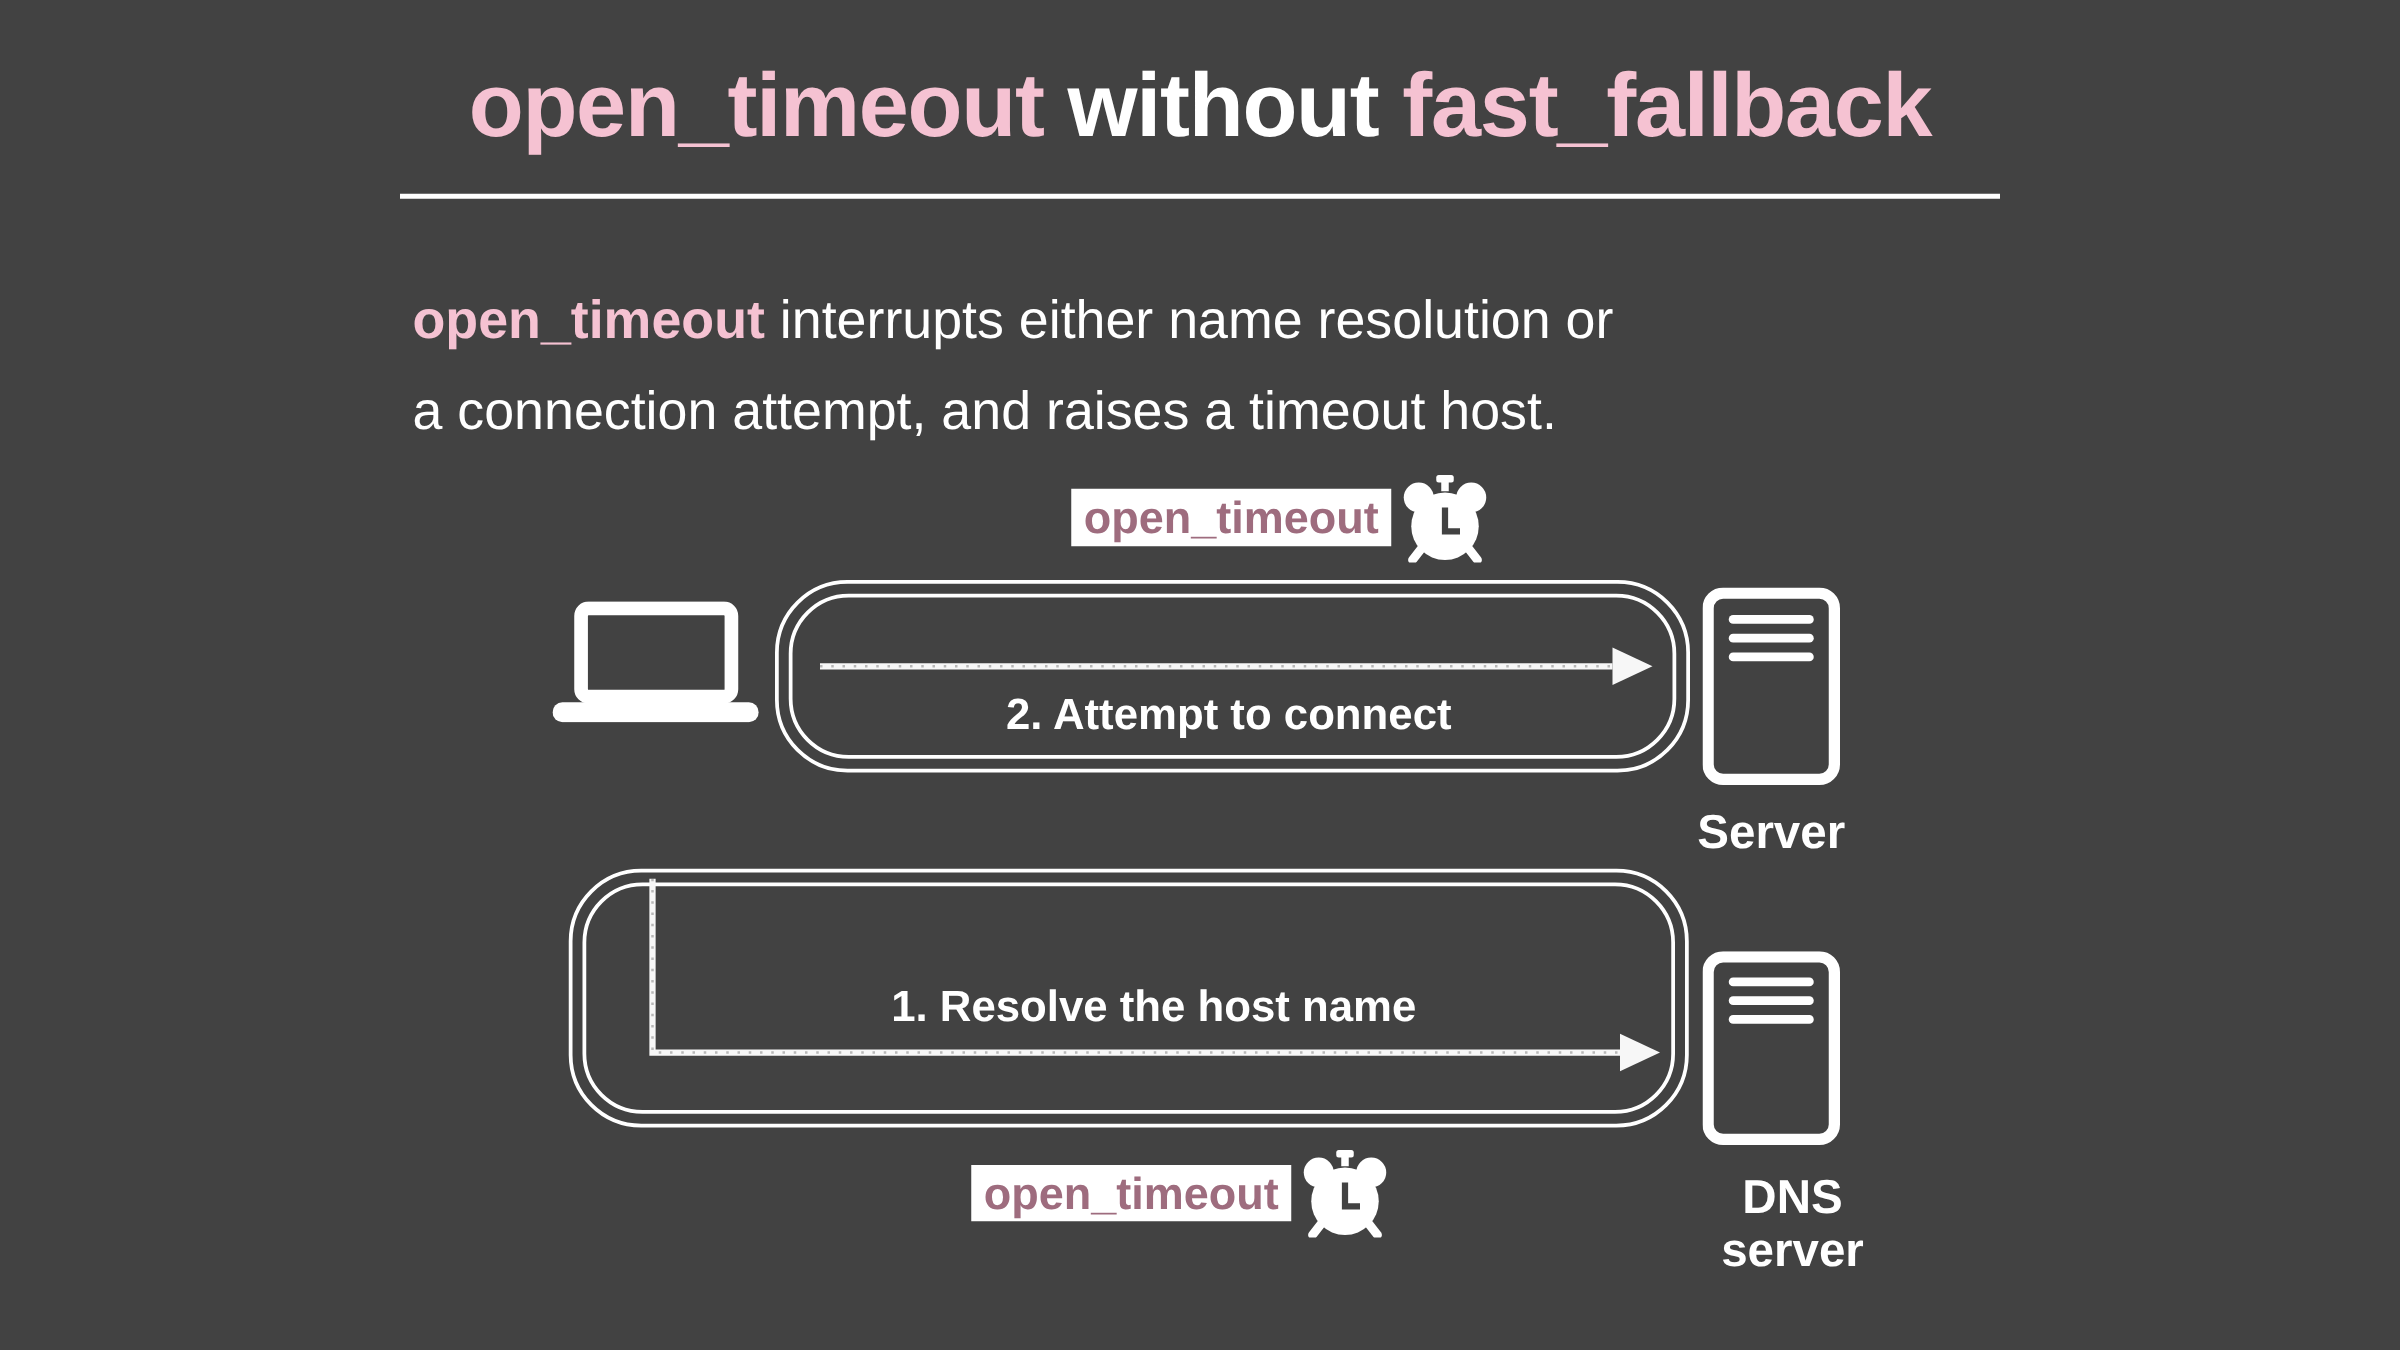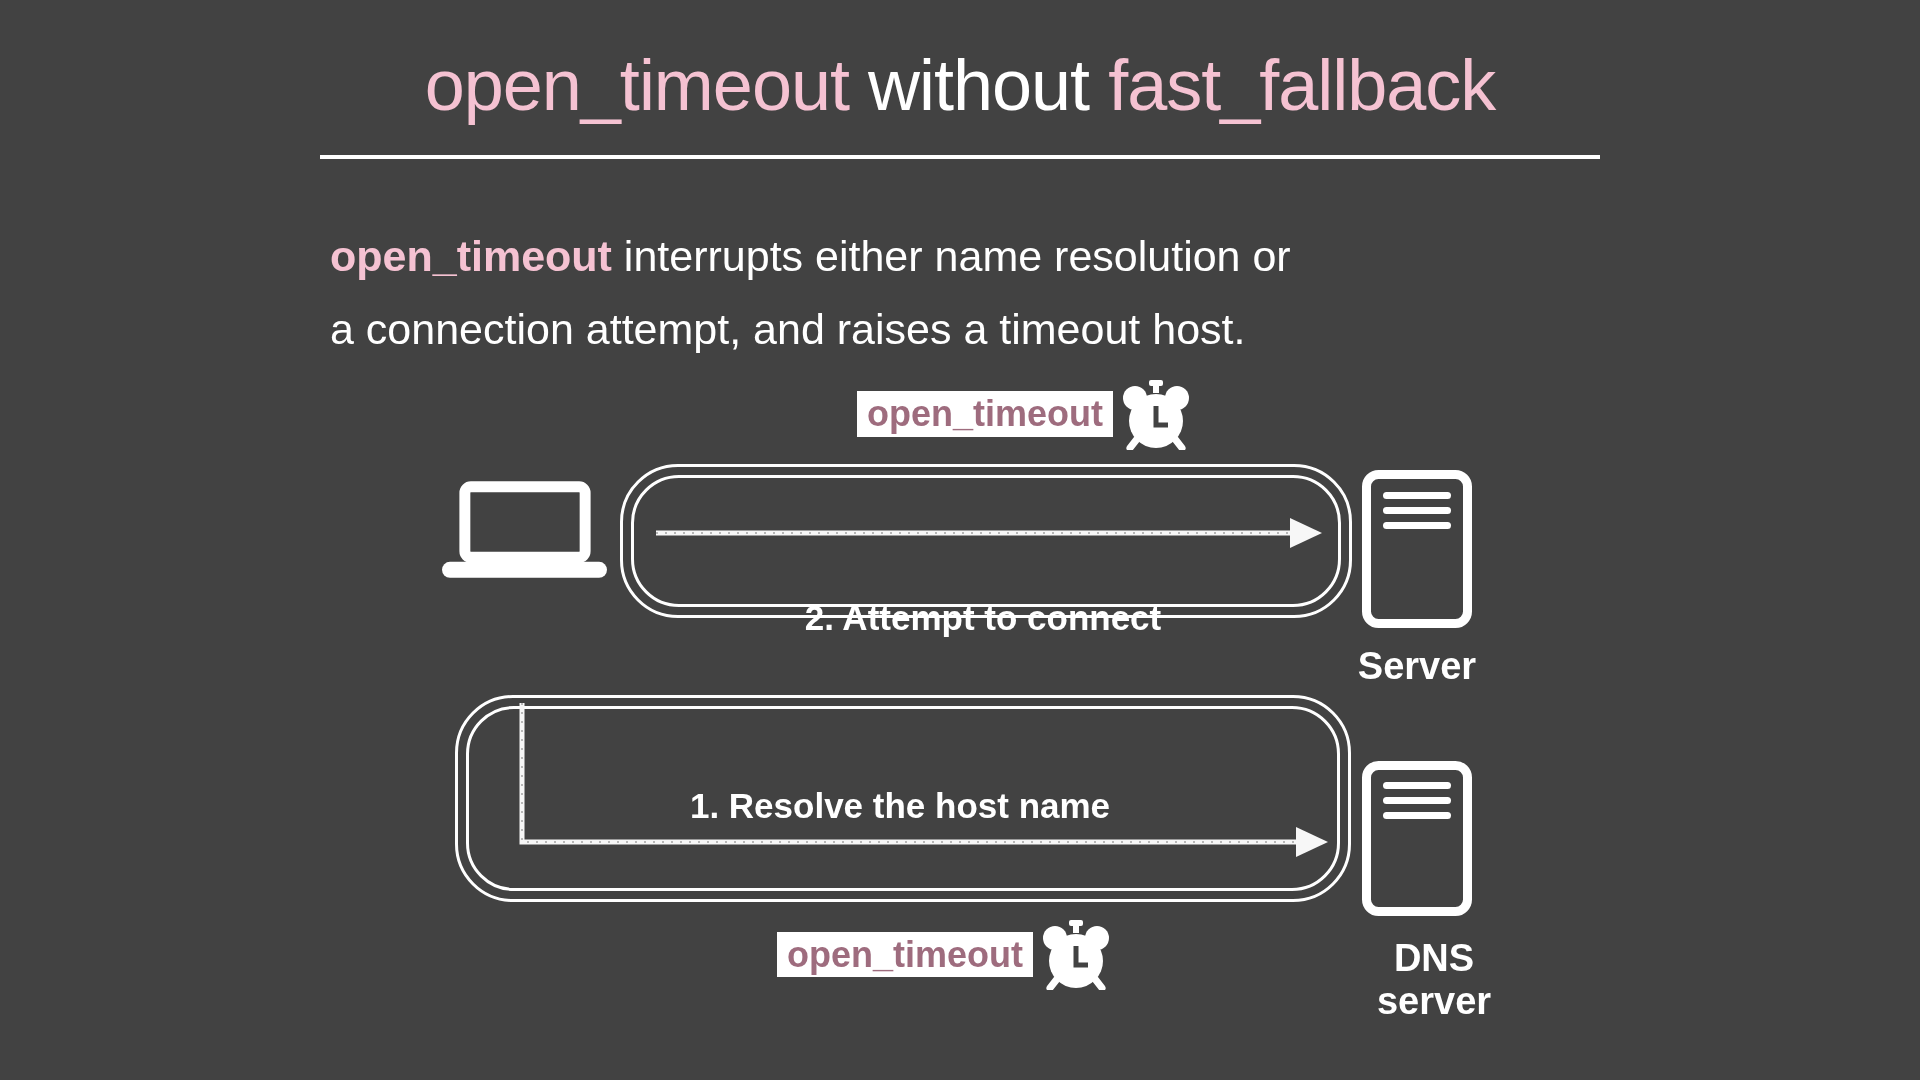--- a/index.html
+++ b/index.html
@@ -11,21 +11,21 @@
     overflow: hidden;
     font-family: "Liberation Sans", sans-serif;
   }
 
   
   .title {
     position: absolute;
     left: 0; right: 0; top: 44px;
     text-align: center;
     font-size: 72px;
-    font-weight: 400;
+    font-weight: 700;
     letter-spacing: -1px;
     color: #ffffff;
     white-space: pre;
   }
   .title .accent { color: #f5c2d2; }
   .title-rule {
     position: absolute;
     left: 320px; top: 155px;
     width: 1280px; height: 4px;
     background: #ffffff;
@@ -80,22 +80,22 @@
   .box-resolve { left: 455px; top: 695px; width: 890px; height: 201px; }
 
   
   .step-label {
     position: absolute;
     color: #ffffff;
     font-weight: 700;
     font-size: 35px;
     text-align: center;
   }
-  .step-connect { left: 620px; top: 552px; width: 726px; margin-top: 46px; }
-  .step-resolve { left: 455px; top: 786px; width: 890px; }
+  .step-connect { left: 620px; top: 552px; width: 726px; }
+  .step-resolve { left: 455px; top: 786px; width: 890px; padding-left: 23px; }
 
   
   .node-label {
     position: absolute;
     color: #ffffff;
     font-weight: 700;
     font-size: 38px;
     text-align: center;
   }
   .label-server { left: 1327px; top: 645px; width: 180px; }

